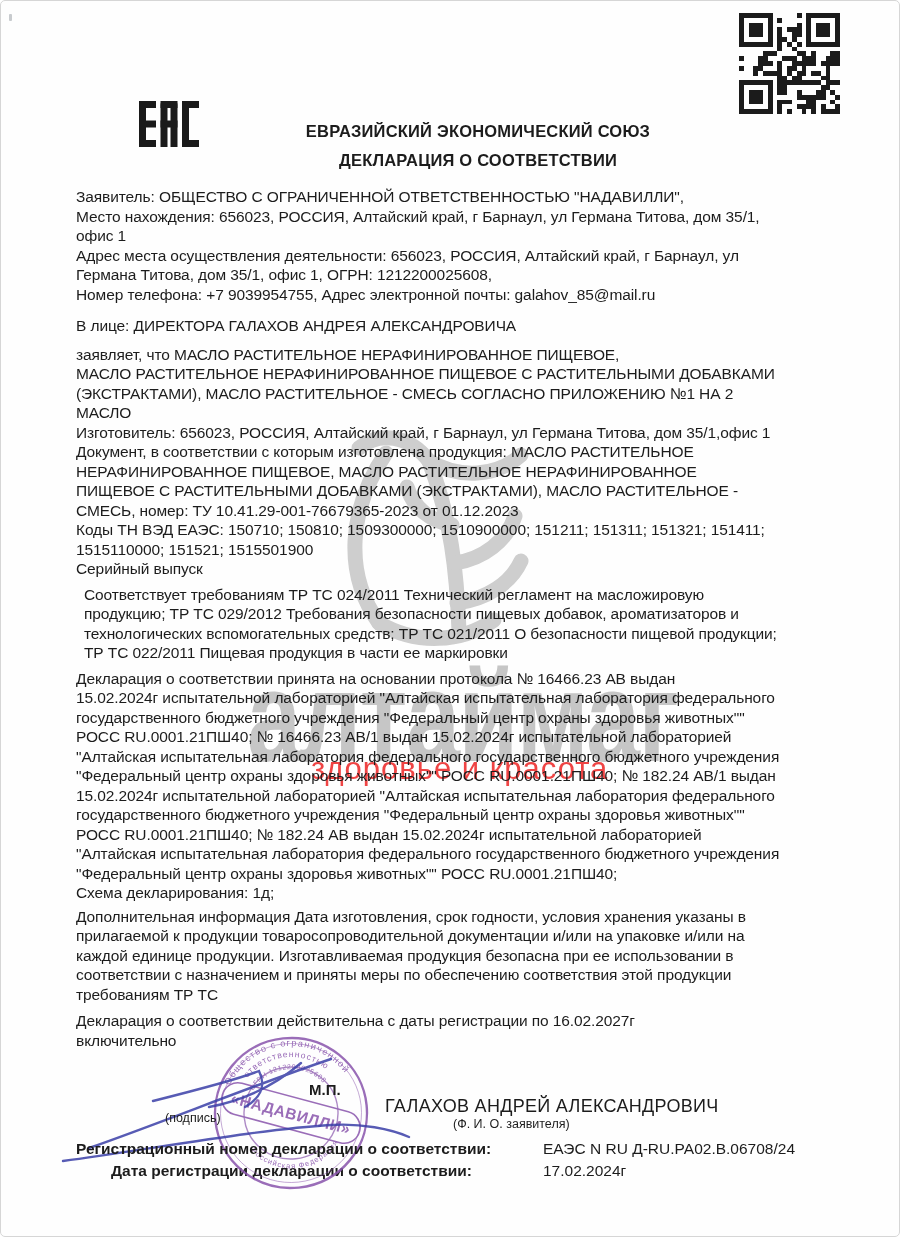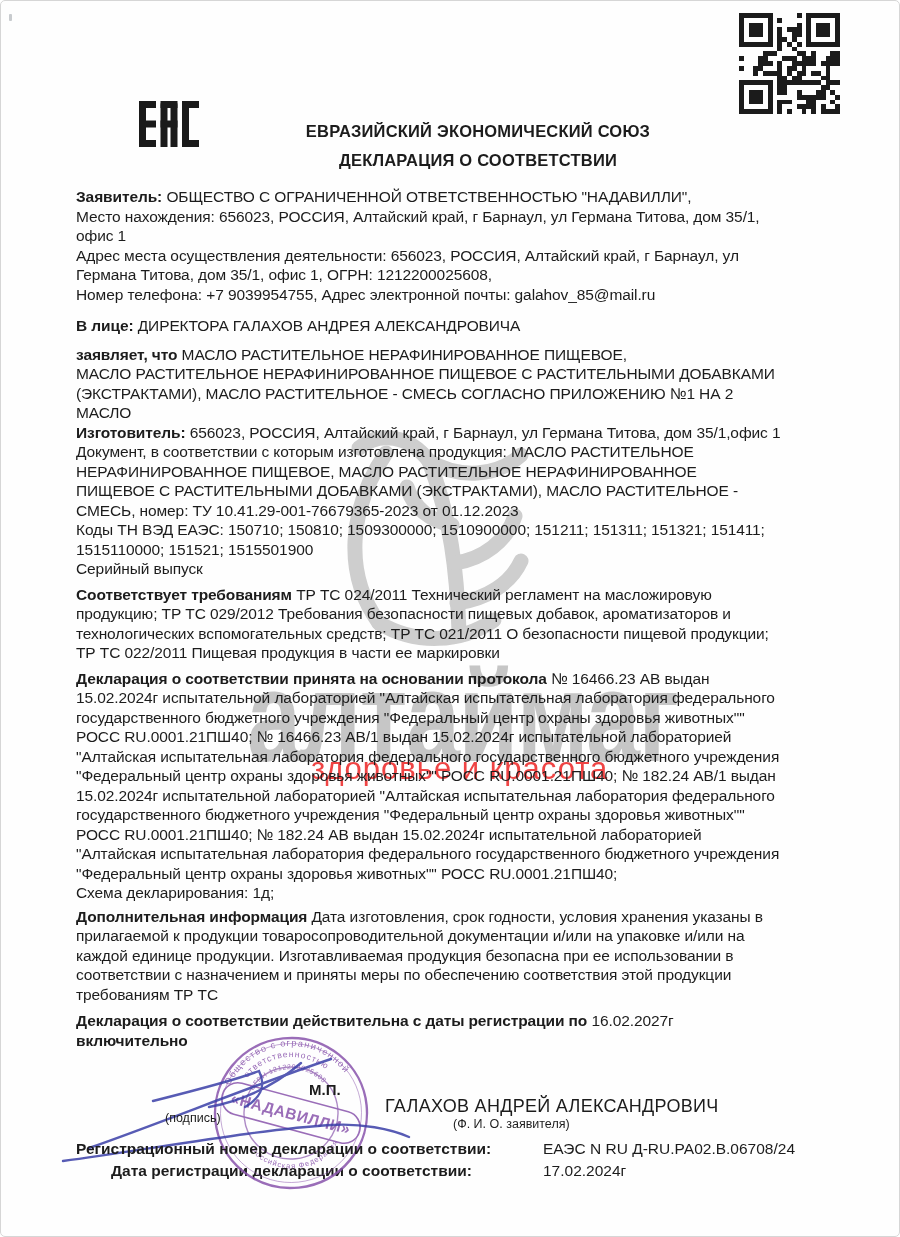--- a/index.html
+++ b/index.html
@@ -20,25 +20,25 @@
   .speck{left:8px;top:13px;width:3px;height:7px;background:#9aa0a6;border-radius:1px;opacity:.55;}
   
   .wm{z-index:0;pointer-events:none;}
   .wm-emblem{left:330px;top:412px;}
   .wm-brand{left:246px;top:652px;font-size:128px;font-weight:bold;line-height:1;
             color:#c6c6c6;letter-spacing:-2px;transform:scaleX(.76);transform-origin:left top;white-space:nowrap;}
   .wm-tagline{left:310px;top:752px;font-size:31px;line-height:1;color:#ef4444;letter-spacing:1px;white-space:nowrap;}
   
   .content{position:absolute;left:75px;top:186px;z-index:1;}
   .ln{white-space:nowrap;line-height:19.5px;font-size:15.5px;letter-spacing:-.1px;min-height:19.5px;}
-  .ln b{font-weight:700;}
+  .ln b{font-weight:400;}
   .para + .para{margin-top:8px;}
   .content .para:nth-child(2){margin-top:12px;}
   .content .para:nth-child(3){margin-top:9px;}
-  .content .para:nth-child(4){margin-top:6px;}
+  .content .para:nth-child(4){margin-top:6px;margin-left:8px;}
   .content .para:nth-child(5){margin-top:6px;}
   .content .para:nth-child(6){margin-top:4px;}
   .content .para:nth-child(7){margin-top:7px;}
   
   .stamp{left:205px;top:1028px;z-index:2;}
   .sig{left:55px;top:1040px;z-index:3;}
   .mp{left:308px;top:1080px;font-weight:bold;font-size:15px;z-index:4;}
   .declarant{left:384px;top:1095px;font-size:18px;letter-spacing:.3px;}
   .fio{left:452px;top:1116px;font-size:12.5px;}
   .podpis{left:164px;top:1110px;font-size:12.5px;z-index:4;}

